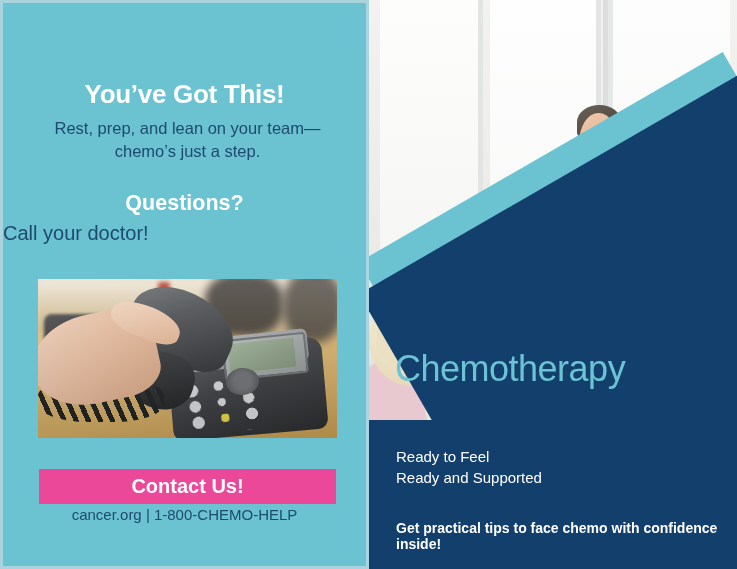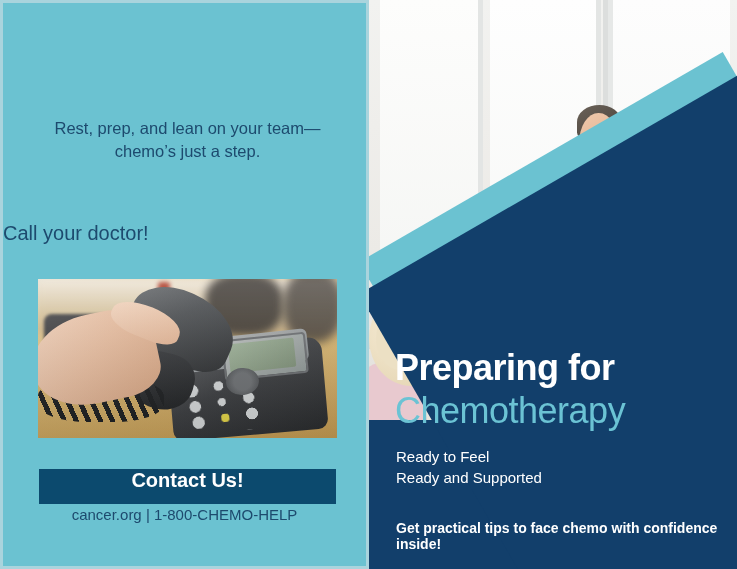--- a/index.html
+++ b/index.html
@@ -116,22 +116,22 @@
   .pp-cord{ left:0%; top:62%; width:42%; height:28%;
     background:repeating-linear-gradient(66deg,#1e2022 0 5px,transparent 5px 11px);
     border-radius:40%; }
   .pp-shade{ left:0; top:0; width:100%; height:100%;
     background:linear-gradient(180deg,rgba(255,255,255,.12),rgba(0,0,0,.12)); }
 
   
   .contact-btn{
     position:absolute; left:36px; top:466px;
     width:297px; height:35px;
-    background:#0c4a6e;
-    display:flex; align-items:flex-start; justify-content:center;
+    background:#ec4899;
+    display:flex; align-items:center; justify-content:center;
   }
   .contact-btn span{
     font-size:20px; font-weight:bold; color:#ffffff;
   }
   .contact-info{
     position:absolute; left:0; top:503px; width:100%;
     text-align:center;
     font-size:15px; color:#1d4a6e;
   }
 
@@ -279,23 +279,25 @@
   }
 </style>
 </head>
 <body>
 
 <div id="flyer">
 
   <div class="left-panel">
     <div class="left-inner">
 
+      <div class="lead-title">You’ve Got This!</div>
 
       <div class="lead-sub">Rest, prep, and lean on your team—chemo’s just a step.</div>
 
+      <div class="q-title">Questions?</div>
 
       <div class="q-sub">Call your doctor!</div>
 
       <div class="photo-phone">
         <div class="pp pp-desk"></div>
         <div class="pp pp-blur-top"></div>
         <div class="pp pp-dark-blob"></div>
         <div class="pp pp-dark-blob2"></div>
         <div class="pp pp-redstripe"></div>
         <div class="pp pp-keyboard"></div>
@@ -360,21 +362,20 @@
 
     <div class="watermark">
       <div>simplates</div>
       <div class="w2">template preview</div>
     </div>
 
     <div class="diag-teal"></div>
     <div class="diag-navy"></div>
 
     <div class="headline-wrap">
-      <div class="hl1">Preparing for</div>
       <div class="hl2">Chemotherapy</div>
     </div>
 
     <div class="sub2">
       <div>Ready to Feel</div>
       <div>Ready and Supported</div>
     </div>
 
     <div class="tagline">Get practical tips to face chemo with confidence inside!</div>
   </div>

